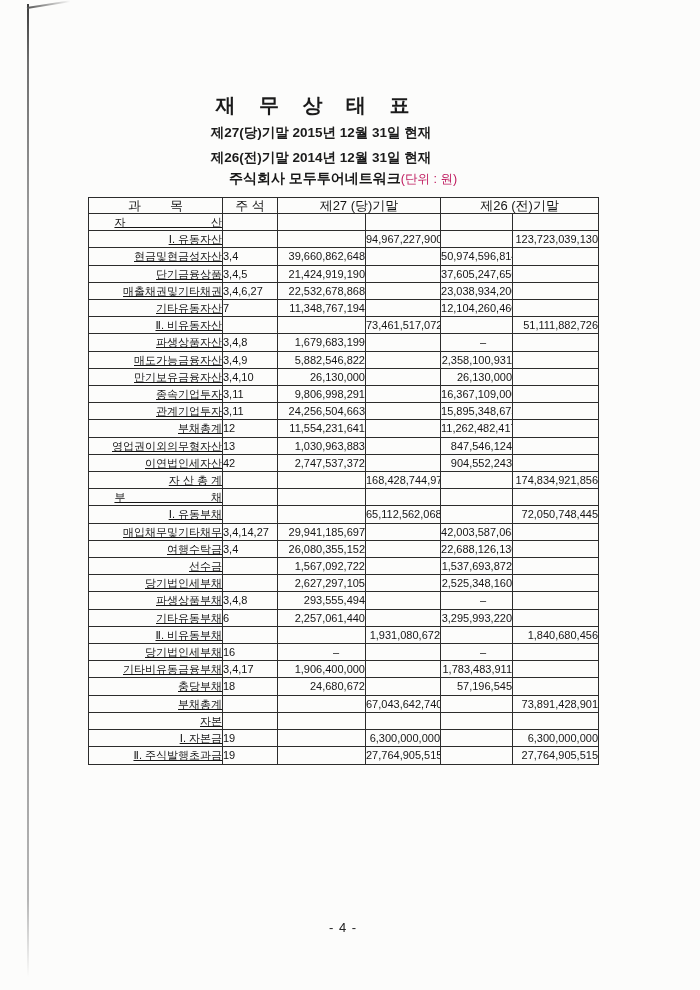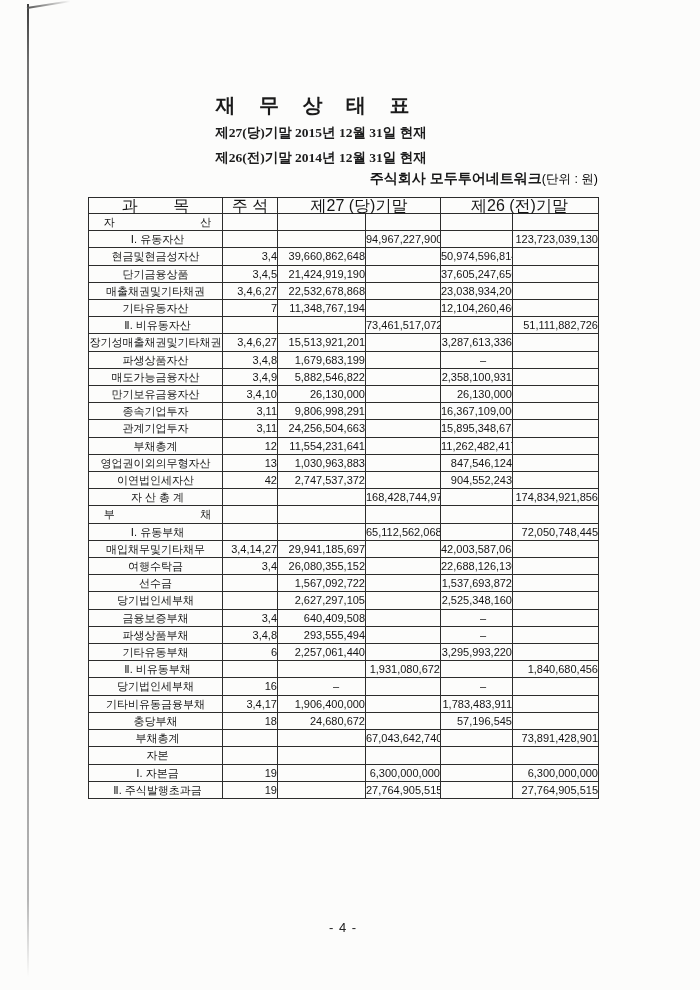--- a/index.html
+++ b/index.html
@@ -19,47 +19,47 @@
   .scan-diag{
     position:absolute;left:27px;top:7px;width:44px;height:2px;
     background:linear-gradient(90deg,#555,rgba(160,160,160,0));
     transform:rotate(-9deg);transform-origin:left center;
   }
   .heading{position:absolute;left:0;top:0;width:642px;text-align:center;}
   .doc-title{
     position:absolute;top:92px;left:0;right:8px;
     font-size:20px;font-weight:bold;letter-spacing:9px;color:#1a1a1a;
   }
-  .doc-sub{position:absolute;left:0;right:0;font-size:13.5px;font-weight:600;color:#1b1b1b;font-family:Liberation Serif, serif;}
+  .doc-sub{position:absolute;left:0;right:0;font-size:13.5px;font-weight:600;color:#1b1b1b;}
   .sub1{top:124px;}
   .sub2{top:149px;}
   .company-row{
     position:absolute;left:88px;top:170px;width:510px;
-    display:flex;justify-content:flex-end;align-items:flex-end;
+    display:flex;justify-content:center;align-items:flex-end;
   }
   .company{font-size:14px;font-weight:600;color:#171717;}
-  .unit{font-size:12.5px;color:#000000;}
+  .unit{font-size:12.5px;color:#be185d;}
   table.fin{
     position:absolute;left:88px;top:197px;width:510px;
     border-collapse:collapse;table-layout:fixed;
     font-size:11px;color:#151515;
   }
   table.fin,table.fin th,table.fin td{border:1px solid #2c2c2c;}
   table.fin{border:1.5px solid #222;}
   table.fin th{
-    height:15px;font-weight:normal;font-size:16px;
+    height:15px;font-weight:normal;font-size:13px;
     text-align:center;white-space:pre;padding:0;line-height:14px;
   }
   table.fin td{
     height:16.2px;line-height:16.2px;padding:0;
     white-space:pre;overflow:hidden;
   }
-  td.acct{text-align:center;padding-left:13px;}
+  td.acct{text-align:right;padding-left:13px;text-decoration:underline;}
   tr.row-section td.acct, tr.row-summary td.acct, tr.row-grand td.acct{padding-left:4px;}
-  td.note{text-align:right;}
+  td.note{text-align:left;}
   td.num{text-align:right;padding-right:5px;font-variant-numeric:tabular-nums;}
   td.num.dash{padding-right:26px;}
   .page-number{
     position:absolute;left:88px;top:920px;width:510px;
     text-align:center;font-size:13px;color:#222;letter-spacing:1px;
   }
 </style>
 </head>
 <body>
 
@@ -147,28 +147,20 @@
     </tr>
         <tr class="row-summary">
       <td class="acct">Ⅱ. 비유동자산</td>
       <td class="note"></td>
       <td class="num"></td>
       <td class="num">73,461,517,072</td>
       <td class="num"></td>
       <td class="num">51,111,882,726</td>
     </tr>
         <tr class="row-detail">
-      <td class="acct">장기성매출채권및기타채권</td>
-      <td class="note">3,4,6,27</td>
-      <td class="num">15,513,921,201</td>
-      <td class="num"></td>
-      <td class="num">3,287,613,336</td>
-      <td class="num"></td>
-    </tr>
-        <tr class="row-detail">
       <td class="acct">파생상품자산</td>
       <td class="note">3,4,8</td>
       <td class="num">1,679,683,199</td>
       <td class="num"></td>
       <td class="num dash">–</td>
       <td class="num"></td>
     </tr>
         <tr class="row-detail">
       <td class="acct">매도가능금융자산</td>
       <td class="note">3,4,9</td>
@@ -275,28 +267,20 @@
     </tr>
         <tr class="row-detail">
       <td class="acct">당기법인세부채</td>
       <td class="note"></td>
       <td class="num">2,627,297,105</td>
       <td class="num"></td>
       <td class="num">2,525,348,160</td>
       <td class="num"></td>
     </tr>
         <tr class="row-detail">
-      <td class="acct">금융보증부채</td>
-      <td class="note">3,4</td>
-      <td class="num">640,409,508</td>
-      <td class="num"></td>
-      <td class="num dash">–</td>
-      <td class="num"></td>
-    </tr>
-        <tr class="row-detail">
       <td class="acct">파생상품부채</td>
       <td class="note">3,4,8</td>
       <td class="num">293,555,494</td>
       <td class="num"></td>
       <td class="num dash">–</td>
       <td class="num"></td>
     </tr>
         <tr class="row-detail">
       <td class="acct">기타유동부채</td>
       <td class="note">6</td>

